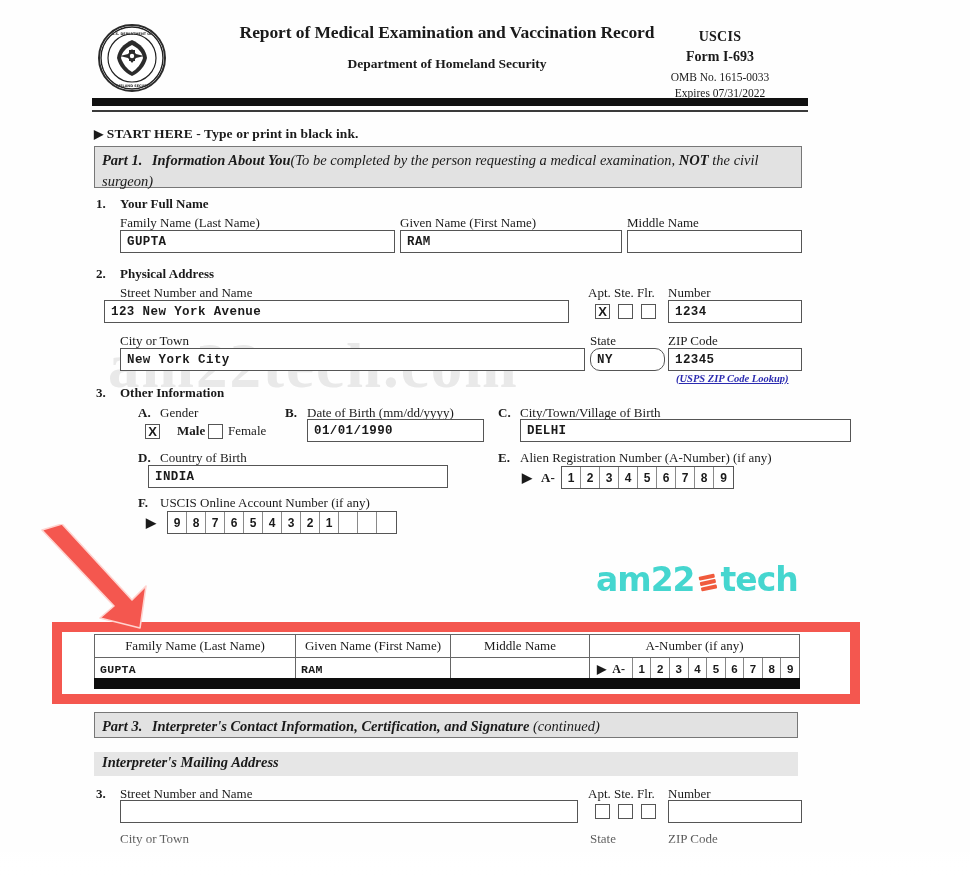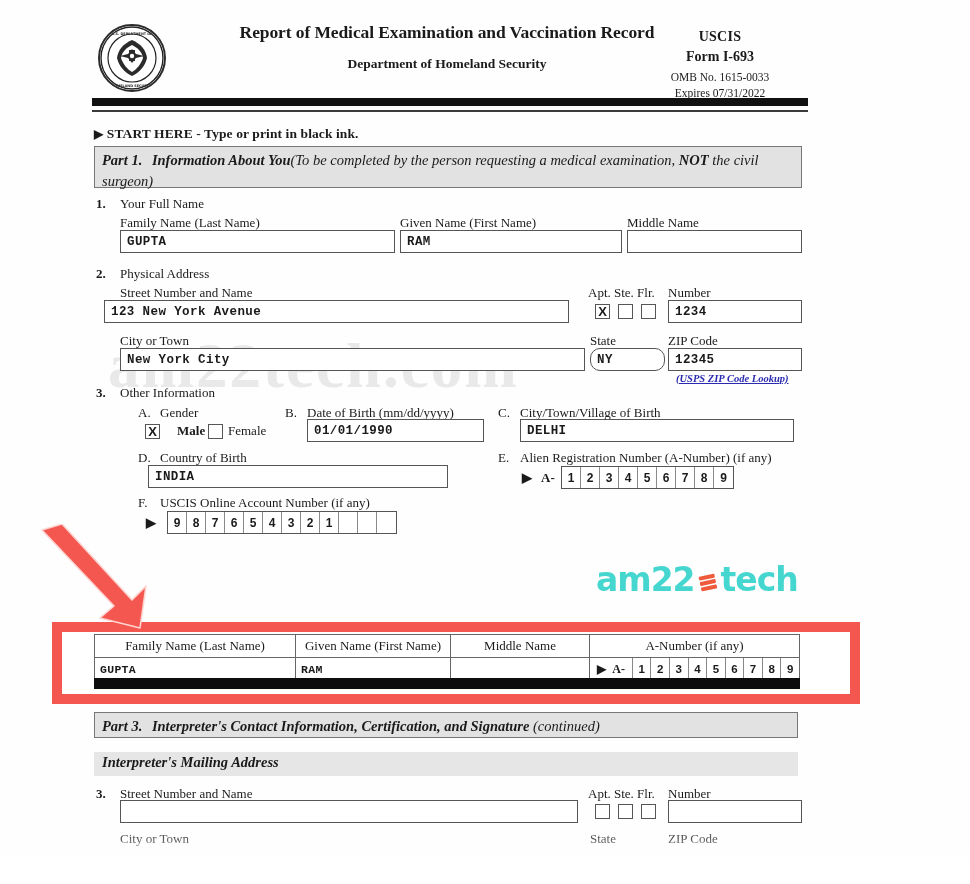--- a/index.html
+++ b/index.html
@@ -152,21 +152,21 @@
     font-weight: 700;
   }
   .lbl {
     position: absolute;
     font-size: 13px;
     white-space: nowrap;
   }
   .lbl-b {
     position: absolute;
     font-size: 13px;
-    font-weight: 400;
+    font-weight: 700;
     white-space: nowrap;
   }
   .fieldbox {
     position: absolute;
     border: 1px solid #555;
     background: #fff;
     box-sizing: border-box;
     height: 23px;
   }
   .fieldbox .val {
@@ -446,21 +446,21 @@
     <div class="lbl" style="left:228px; top:423px;">Female</div>
 
     <div class="lbl-b" style="left:285px; top:405px;">B.</div>
     <div class="lbl" style="left:307px; top:405px;">Date of Birth (mm/dd/yyyy)</div>
     <div class="fieldbox" style="left:307px; top:419px; width:177px;">
       <span class="val">01/01/1990</span>
     </div>
 
     <div class="lbl-b" style="left:498px; top:405px;">C.</div>
     <div class="lbl" style="left:520px; top:405px;">City/Town/Village of Birth</div>
-    <div class="fieldbox" style="left:520px; top:419px; width:274px;">
+    <div class="fieldbox" style="left:520px; top:419px; width:331px;">
       <span class="val">DELHI</span>
     </div>
 
     <div class="lbl-b" style="left:138px; top:450px;">D.</div>
     <div class="lbl" style="left:160px; top:450px;">Country of Birth</div>
     <div class="fieldbox" style="left:132px; top:465px; width:300px;margin-left:16px;">
       <span class="val">INDIA</span>
     </div>
 
     <div class="lbl-b" style="left:498px; top:450px;">E.</div>

